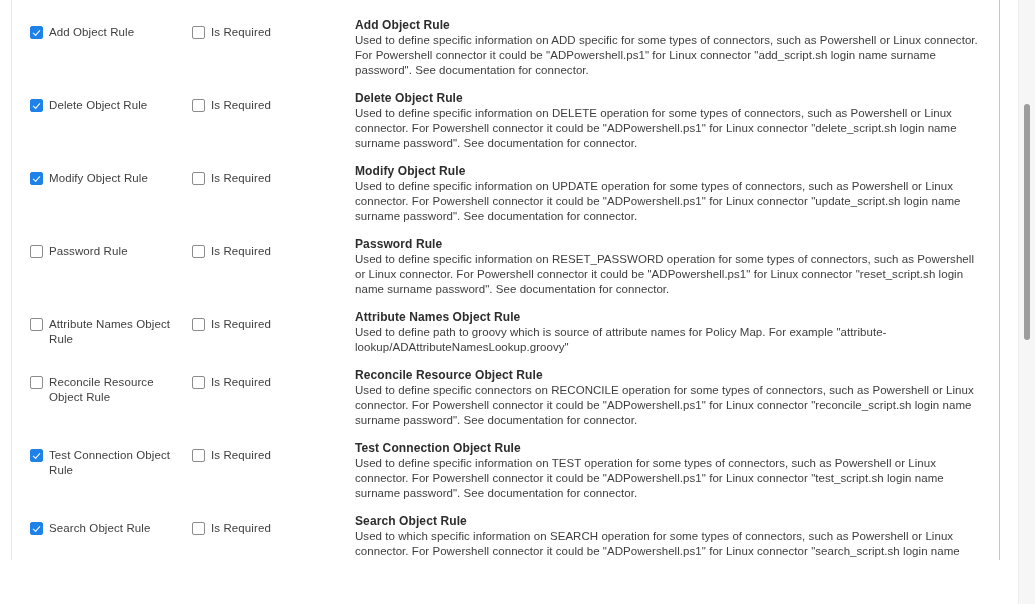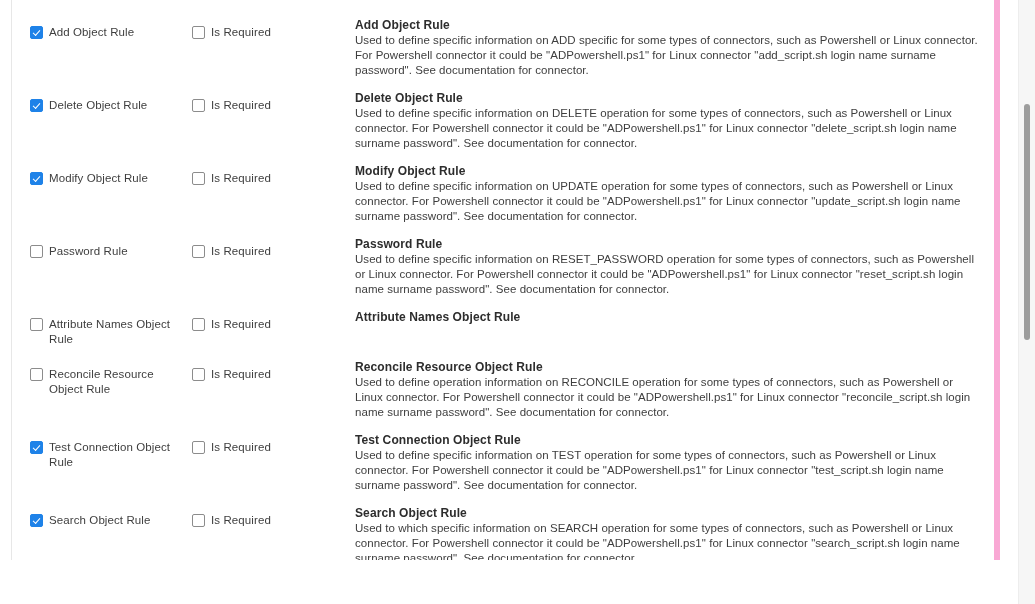--- a/index.html
+++ b/index.html
@@ -7,21 +7,21 @@
     width: 1035px; height: 604px;
     background: #ffffff;
     font-family: "Liberation Sans", sans-serif;
     overflow: hidden;
   }
   .panel {
     position: absolute;
     left: 11px; top: 0;
     width: 989px; height: 560px;
     border-left: 1px solid #e7e7e7;
-    border-right: 6px solid #f9a8d4;
+    border-right: 1px solid #f9a8d4;
     padding: 18px 12px 0 18px;
     background: #ffffff;
     overflow: hidden;
   }
   .row {
     display: flex;
     align-items: flex-start;
     margin-bottom: 13px;
   }
   .col-rule {
@@ -174,35 +174,36 @@
     <div class="col-rule">
       <span class="checkbox"></span>
       <span class="cb-label">Attribute Names Object Rule</span>
     </div>
     <div class="col-required">
       <span class="checkbox"></span>
       <span class="cb-label">Is Required</span>
     </div>
     <div class="col-desc">
       <div class="desc-title">Attribute Names Object Rule</div>
+      <div class="desc-text">Used to define path to groovy which is source of attribute names for Policy Map. For example "attribute-lookup/ADAttributeNamesLookup.groovy"</div>
     </div>
   </div>
 
   <div class="row">
     <div class="col-rule">
       <span class="checkbox"></span>
       <span class="cb-label">Reconcile Resource Object Rule</span>
     </div>
     <div class="col-required">
       <span class="checkbox"></span>
       <span class="cb-label">Is Required</span>
     </div>
     <div class="col-desc">
       <div class="desc-title">Reconcile Resource Object Rule</div>
-      <div class="desc-text">Used to define operation information on RECONCILE operation for some types of connectors, such as Powershell or Linux connector. For Powershell connector it could be "ADPowershell.ps1" for Linux connector "reconcile_script.sh login name surname password". See documentation for connector.</div>
+      <div class="desc-text">Used to define specific connectors on RECONCILE operation for some types of connectors, such as Powershell or Linux connector. For Powershell connector it could be "ADPowershell.ps1" for Linux connector "reconcile_script.sh login name surname password". See documentation for connector.</div>
     </div>
   </div>
 
   <div class="row">
     <div class="col-rule">
       <span class="checkbox checked"></span>
       <span class="cb-label">Test Connection Object Rule</span>
     </div>
     <div class="col-required">
       <span class="checkbox"></span>

